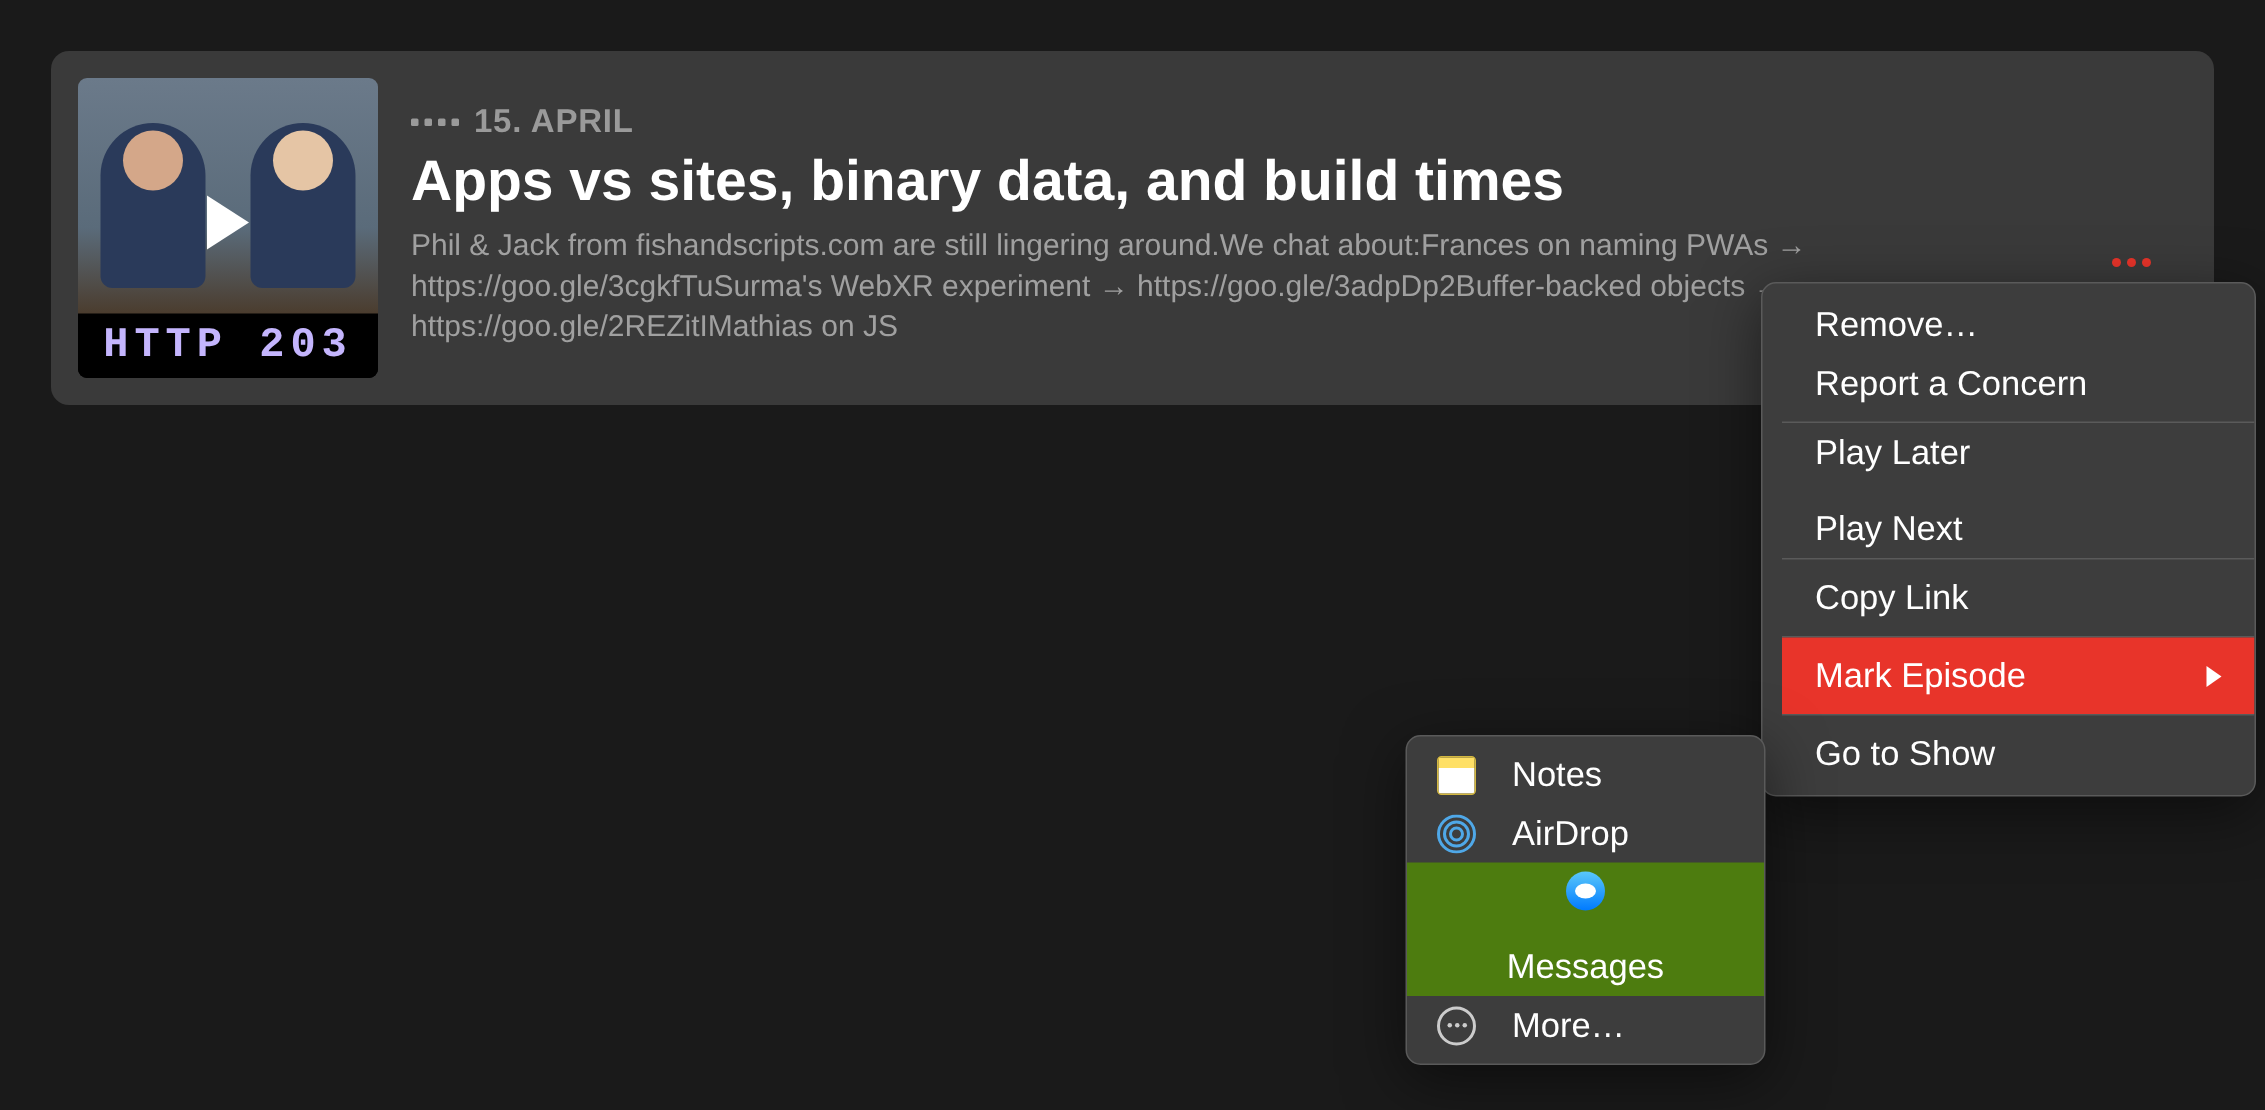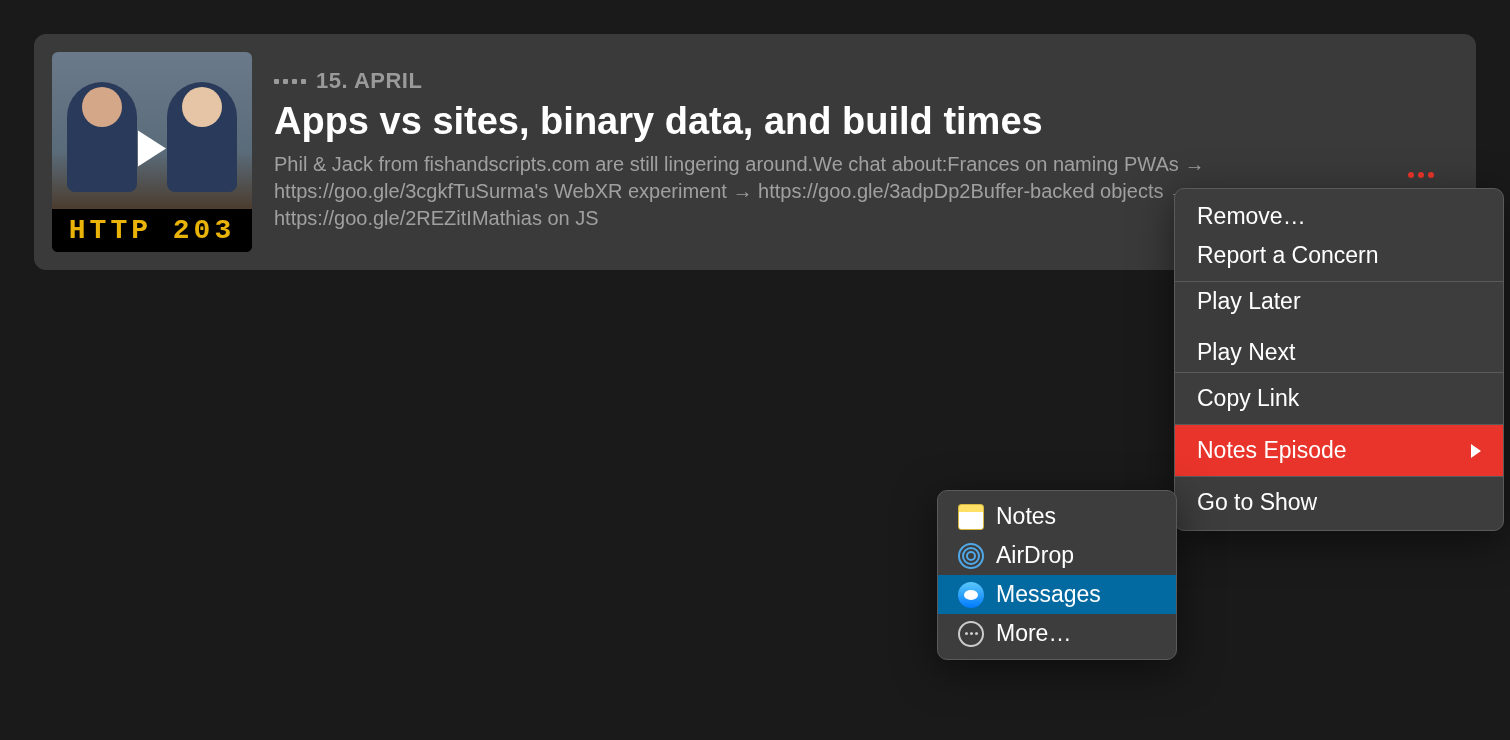--- a/index.html
+++ b/index.html
@@ -66,21 +66,21 @@
     }
     .person.right::before{
       background:#e5c5a5;
     }
     .artwork-label {
       position: absolute;
       bottom: 0;
       left: 0;
       right: 0;
       background: #000;
-      color: #eab308;
+      color: #c4b5fd;
       text-align: center;
       font-family: "Courier New", monospace;
       font-size: 28px;
       padding: 6px 0;
       letter-spacing: 4px;
       font-weight: 600;
     }
     .play-overlay {
       position: absolute;
       top: 50%;
@@ -147,20 +147,21 @@
     .context-menu {
       position: absolute;
       top: 188px;
       left: 1174px;
       width: 330px;
       background: #3d3d3d;
       border: 1px solid #5a5a5a;
       border-radius: 10px;
       overflow: hidden;
       box-shadow: 0 10px 40px rgba(0,0,0,0.5);
+      padding-left: 13px;
     }
     .menu-item {
       color: #fff;
       font-size: 23px;
       padding: 6px 22px;
       display: flex;
       align-items: center;
       justify-content: space-between;
       cursor: default;
     }
@@ -194,25 +195,26 @@
       overflow: hidden;
       box-shadow: 0 10px 40px rgba(0,0,0,0.5);
       padding: 6px 0;
     }
     .share-item {
       color: #fff;
       font-size: 23px;
       padding: 6px 20px;
       display: flex;
       align-items: center;
-      gap: 12px;
+      gap: 24px;
       cursor: default;
     }
     .share-item.highlighted {
-      background: #0369a1;
+      background: #4d7c0f;
+      flex-direction: column;
     }
     .share-icon {
       width: 26px;
       height: 26px;
       display: flex;
       align-items: center;
       justify-content: center;
       flex-shrink: 0;
     }
     .notes-icon {
@@ -296,21 +298,21 @@
   </div>
   <div class="menu-item first-in-group">
     <span>Play Next</span>
   </div>
   <div class="menu-separator"></div>
   <div class="menu-item first-in-group last-in-group">
     <span>Copy Link</span>
   </div>
   <div class="menu-separator"></div>
   <div class="menu-item highlighted first-in-group last-in-group">
-    <span>Notes Episode</span>
+    <span>Mark Episode</span>
     <span class="menu-arrow"></span>
   </div>
   <div class="menu-separator"></div>
   <div class="menu-item first-in-group last">
     <span>Go to Show</span>
   </div>
 </div>
 
 <div class="share-submenu">
   <div class="share-item">

